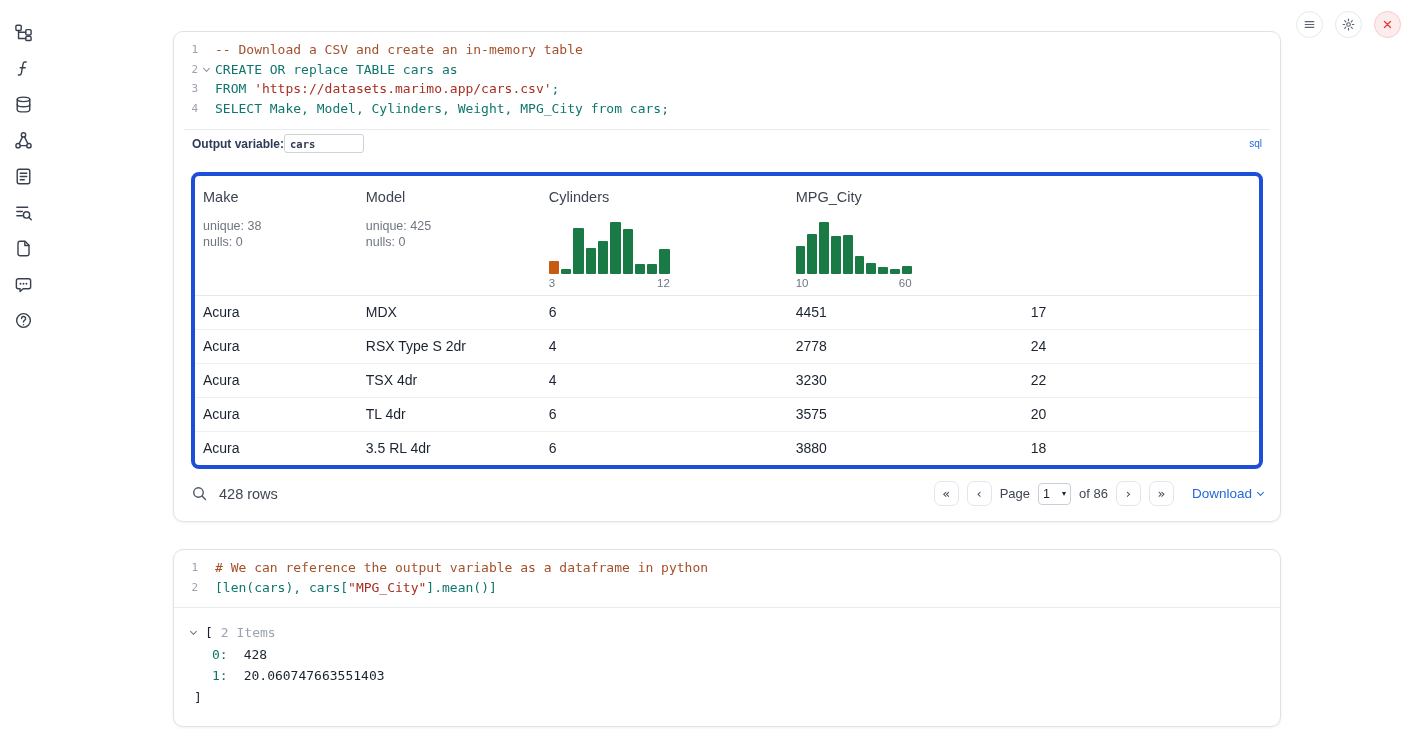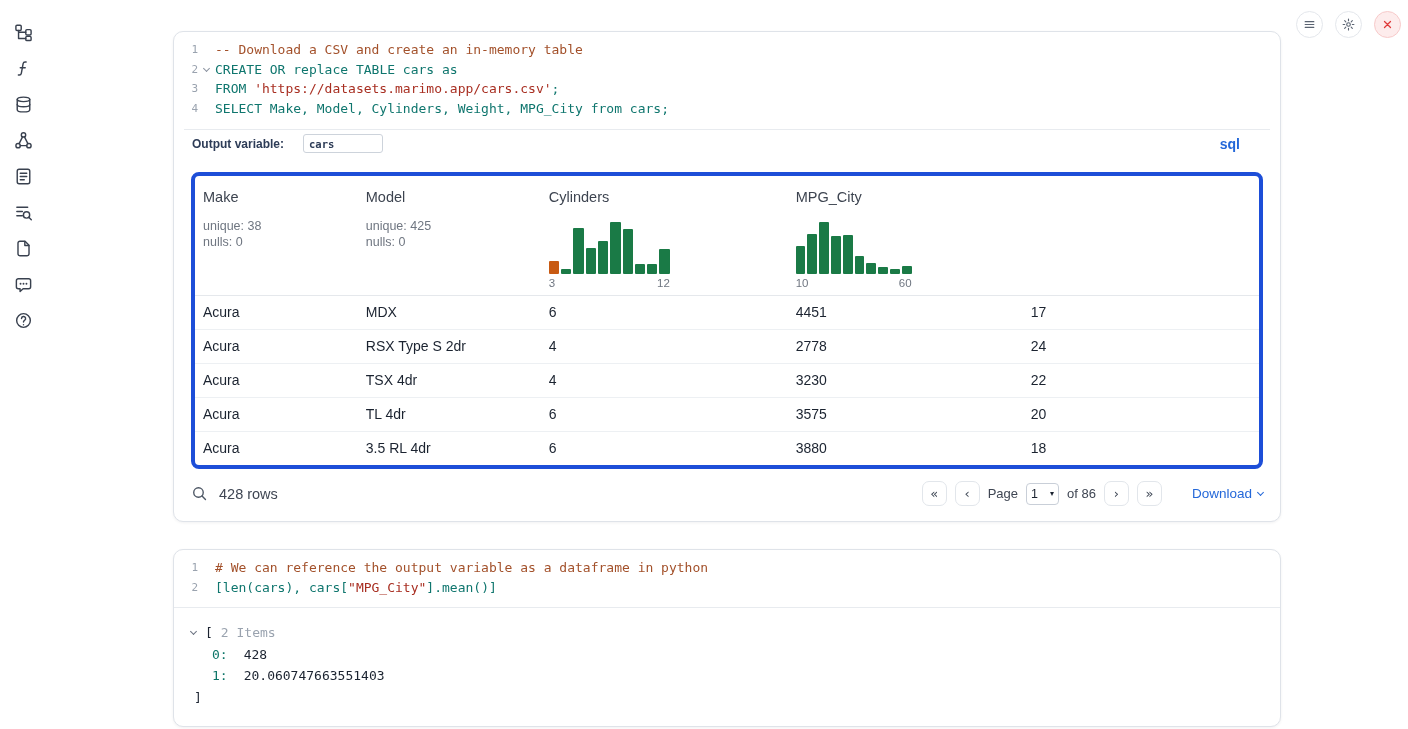--- a/index.html
+++ b/index.html
@@ -31,24 +31,24 @@
 .fold{width:17px;flex:none;display:flex;align-items:center;justify-content:center;color:#8b93a0}
 .code-text{white-space:pre}
 .tok-p{color:#0f766e}
 .tok-kw{color:#0f766e}
 .tok-com{color:#a3512b}
 .tok-str{color:#a82e21}
 .chev{display:inline-block;width:6px;height:6px;border-right:1.5px solid currentColor;border-bottom:1.5px solid currentColor;transform:rotate(45deg);margin-top:-3px}
 .fold .chev{width:5px;height:5px}
 
 
-.outvar{margin:0 10px;border-top:1px solid #e8ebef;display:flex;align-items:center;gap:19px;padding:11px 8px;height:29px}
+.outvar{margin:0 10px;border-top:1px solid #e8ebef;display:flex;align-items:center;gap:0;padding:11px 8px;height:29px}
 .outvar-label{font-size:12px;font-weight:bold;color:#2d3c57}
 .outvar-input{width:80px;height:19px;border:1px solid #cdd3db;border-radius:3px;font-family:"DejaVu Sans Mono",monospace;font-size:10.5px;font-weight:bold;color:#2d3c57;padding:0 5px;outline:none;background:#fff}
-.lang-badge{margin-left:auto;margin-right:22px;font-size:14px;font-weight:700;color:#2468d9}
+.lang-badge{margin-left:auto;font-size:10px;font-weight:400;color:#2468d9}
 
 
 .data-table{margin:14px 17px 0;border:4px solid #1d4ed8;border-radius:8px;overflow:hidden}
 .t-grid{display:grid;grid-template-columns:15.3% 17.2% 23.2% 22.1% 22.2%}
 .t-head{border-bottom:1px solid #e5e8ec}
 .th-cell{display:flex;flex-direction:column;padding:13px 8px 6px;min-height:119px;cursor:pointer}
 .th-label{font-size:14.5px;color:#3d4450}
 .th-stats{margin-top:13px;font-size:12.5px;color:#6f7681;line-height:16.5px}
 .hist{margin-top:auto}
 .hist-bars{display:flex;align-items:flex-end;gap:2px;height:52px}
@@ -62,21 +62,21 @@
 .t-footer{display:flex;align-items:center;margin:11px 17px 13px;height:28px}
 .footer-left{display:flex;align-items:center;gap:11px}
 .search-btn{color:#4b5563;display:flex}
 .search-btn svg{width:17px;height:17px}
 .row-count{font-size:14.5px;color:#3f4653}
 .footer-right{margin-left:auto;display:flex;align-items:center;gap:8px}
 .pg-btn{width:25px;height:25px;border:1px solid #e2e6eb;border-radius:7px;background:#fff;color:#3f4856;font-size:13px;display:flex;align-items:center;justify-content:center;font-family:"DejaVu Sans",sans-serif}
 .pg-label{font-size:13px;color:#3f4653}
 .pg-select{min-width:33px;height:22px;border:1px solid #c9cfd8;border-radius:4px;background:#fff;display:inline-flex;align-items:center;justify-content:space-between;gap:4px;padding:0 4px;font-size:12.5px;cursor:pointer;color:#1b2330}
 .pg-caret{font-size:8px;color:#1b2330}
-.download{display:inline-flex;align-items:center;gap:6px;color:#2468d9;font-size:13.5px;cursor:pointer;margin-left:22px}
+.download{display:inline-flex;align-items:center;gap:6px;color:#2468d9;font-size:13.5px;cursor:pointer;margin-left:10px}
 .download .chev{width:5px;height:5px;margin-top:-2px}
 
 
 .divider{border-top:1px solid #e8ebef}
 .tree{padding:14px 17px 18px;font-family:"DejaVu Sans Mono",monospace;font-size:13px;line-height:21.5px;color:#1b2330}
 .tree-line{display:flex;align-items:center}
 .tree-chev{width:14px;color:#6b7280;cursor:pointer;display:inline-flex;align-items:center}
 .tree-chev .chev{width:5px;height:5px;margin-top:-2px}
 .tree-meta{color:#9aa3af;margin-left:8px}
 .tree-entry{padding-left:21px;cursor:pointer}

